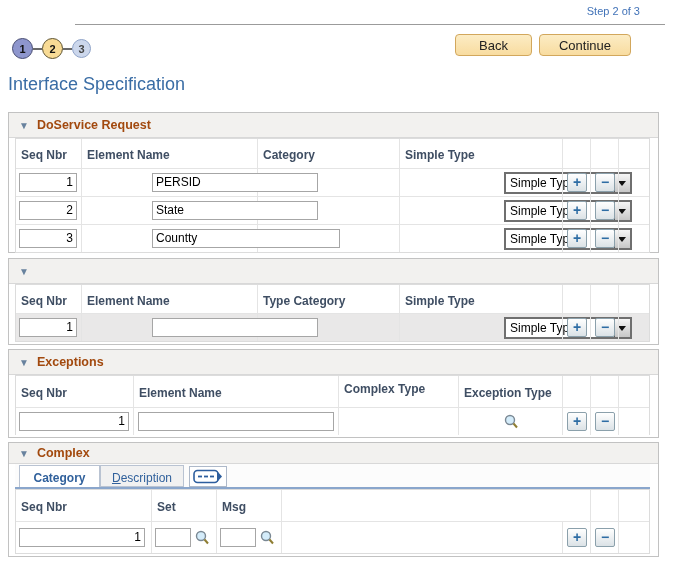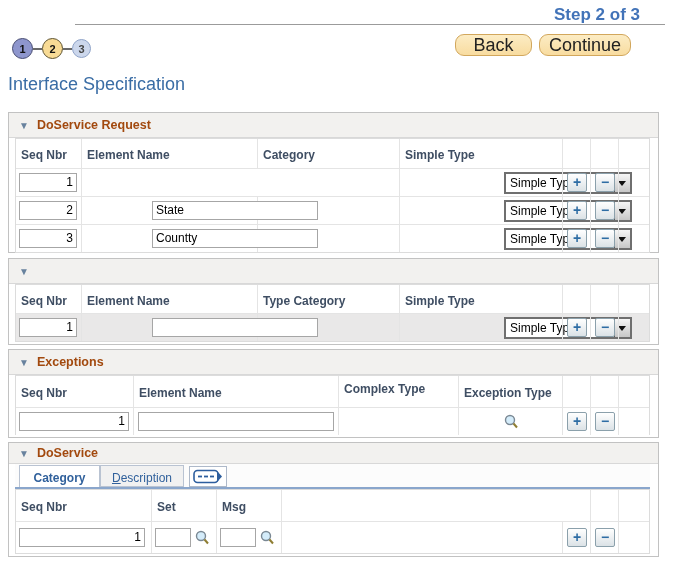--- a/index.html
+++ b/index.html
@@ -1,34 +1,34 @@
 <!DOCTYPE html>
 <html><head>
 <meta charset="utf-8">
 <style>
   * { margin:0; padding:0; box-sizing:border-box; }
   html,body { width:673px; height:568px; background:#fff;
     font-family:"Liberation Sans", sans-serif; font-size:12px; color:#000;
     position:relative; overflow:hidden; }
 
   
-  .step-text { position:absolute; top:5px; right:33px; color:#4273b8; font-size:17px;font-weight:bold; }
+  .step-text { position:absolute; top:5px; right:33px; color:#4273b8; font-size:11px; }
   .top-rule  { position:absolute; top:24px; left:75px; width:590px; border-top:1px solid #9b9b9b; }
 
   .steps { position:absolute; top:38px; left:12px; display:flex; align-items:center; }
   .step-circle { width:21px; height:21px; border-radius:50%; text-align:center;
     line-height:20px; font-weight:bold; font-size:11px; color:#111; }
   .step-1 { background:#8e96cd; border:1px solid #474c72; }
   .step-2 { background:#f8db95; border:1px solid #5e5330; }
   .step-3 { background:#ccd7ec; border:1px solid #8fa3c8; width:19px; height:19px; line-height:18px; color:#444; }
   .step-conn { width:9px; border-top:2px solid #6a6a6a; }
 
   .psbtn { position:absolute; top:34px; height:22px; text-align:center;
-    background:linear-gradient(#fcecc4,#f8dca0); border:1px solid #d2a75c; border-radius:9px;
-    font-family:"Liberation Sans",sans-serif; font-size:18px; color:#222; cursor:pointer; }
+    background:linear-gradient(#fcecc4,#f8dca0); border:1px solid #d2a75c; border-radius:4px;
+    font-family:"Liberation Sans",sans-serif; font-size:13px; color:#222; cursor:pointer; }
   .btn-back { left:455px; width:77px; }
   .btn-continue { left:539px; width:92px; }
 
   .page-title { position:absolute; top:74px; left:8px; font-size:18px; color:#3a6da5; }
 
   
   .sect { position:absolute; left:8px; width:651px; border:1px solid #c2c2c2; background:#fff; }
   .sect-h { height:25px; background:#f2f1ef; border-bottom:1px solid #d8d8d8;
     display:flex; align-items:center; padding-left:10px; }
   .tri { color:#68829e; font-size:10px; margin-right:8px; cursor:pointer; }
@@ -110,20 +110,23 @@
         </div>
       <div class="gcell" style="left:547px;width:28px;"></div>
       <div class="gcell" style="left:575px;width:28px;"></div>
       <div class="gcell last" style="left:603px;right:0;"></div>
     </div>
 
     <div class="drow" style="height:28px;">
       <div class="gcell" style="left:0;width:66px;">
           <input class="txt num" style="left: 3px; width: 58px;" value="1">
         </div>
+      <div class="gcell" style="left:66px;width:176px;">
+          <input class="txt" style="left: 70px; width: 166px;" value="PERSID">
+        </div>
       <div class="gcell" style="left:242px;width:142px;">
           <div class="sel" style="left:246px;width:128px;">
             <span class="sel-text">Simple Type</span>
             <span class="sel-btn"></span>
           </div>
         </div>
       <div class="gcell" style="left:384px;width:163px;"></div>
       <div class="gcell" style="left:547px;width:28px;">
           <button class="pm" style="left:4px;">+</button>
         </div>
@@ -154,21 +157,21 @@
           <button class="pm" style="left:4px;">−</button>
         </div>
       <div class="gcell last" style="left:603px;right:0;"></div>
     </div>
 
     <div class="drow" style="height:28px;">
       <div class="gcell" style="left:0;width:66px;">
           <input class="txt num" style="left: 3px; width: 58px;" value="3">
         </div>
       <div class="gcell" style="left:66px;width:176px;">
-          <input class="txt" style="left: 70px; width: 166px;" value="Countty">
+          <input class="txt" style="left: 70px; width: 188px;" value="Countty">
         </div>
       <div class="gcell" style="left:242px;width:142px;">
           <div class="sel" style="left:246px;width:128px;">
             <span class="sel-text">Simple Type</span>
             <span class="sel-btn"></span>
           </div>
         </div>
       <div class="gcell" style="left:384px;width:163px;"></div>
       <div class="gcell" style="left:547px;width:28px;">
           <button class="pm" style="left:4px;">+</button>
@@ -274,21 +277,21 @@
           <button class="pm" style="left:4px;">−</button>
         </div>
       <div class="gcell last" style="left:603px;right:0;"></div>
     </div>
   </div>
 </div>
 
 <div class="sect" style="top:442px; height:115px;">
   <div class="sect-h" style="height:21px;">
     <span class="tri">▼</span>
-    <span class="sect-title">DoService</span>
+    <span class="sect-title">Complex</span>
   </div>
 
   <div class="tabrow">
     <div class="tab active" style="left:4px;width:81px;">
       <span class="tab-label">Category</span>
     </div>
     <div class="tab inactive" style="left:85px;width:84px;">
       <span class="tab-label">Description</span>
     </div>
     <div class="colsbox">

